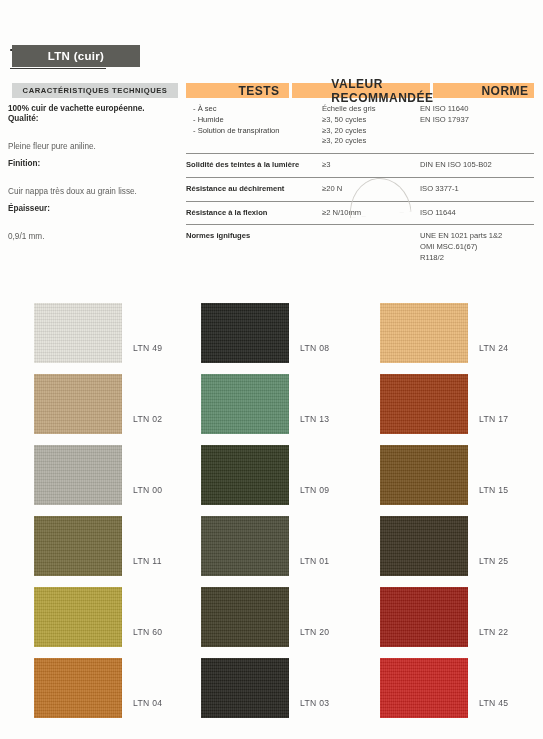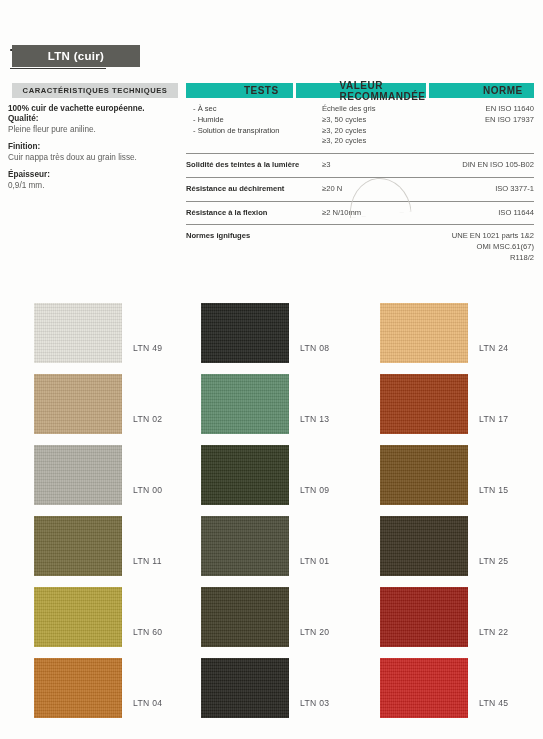--- a/index.html
+++ b/index.html
@@ -109,41 +109,41 @@
     font-size: 8.2px;
     font-weight: 700;
     color: #2c2c2a;
     line-height: 1.25;
   }
   .spec-value {
     font-size: 8.2px;
     font-weight: 400;
     color: #5e5e5c;
     line-height: 1.3;
-    margin-top: 1px;
+    margin-top: 18px;
   }
 
   
   .table {
     position: absolute;
     left: 186px;
     top: 83px;
     width: 348px;
   }
   .thead {
     display: flex;
     height: 15px;
     gap: 3px;
   }
   .th {
-    background: #14b8a6;
+    background: #fdba74;
     display: flex;
     align-items: center;
     justify-content: center;
-    font-size: 10px;
+    font-size: 12px;
     font-weight: 700;
     letter-spacing: 0.5px;
     color: #2c2c2a;
     padding-left: 43px;
   }
   .th-tests { width: 127px; }
   .th-valeur { width: 95px; }
   .th-norme { width: 123px; }
 
   .trow {
@@ -166,21 +166,20 @@
     color: #3c3c3a;
     padding-left: 7px;
   }
   .tc-val {
     width: 98px;
     color: #4a4a48;
   }
   .tc-norme {
     width: 114px;
     color: #4a4a48;
-    text-align: right;
   }
   .tc .ln { display: block; }
 
   
   .scan-arc {
     position: absolute;
     left: 348px;
     top: 178px;
     width: 60px;
     height: 36px;

